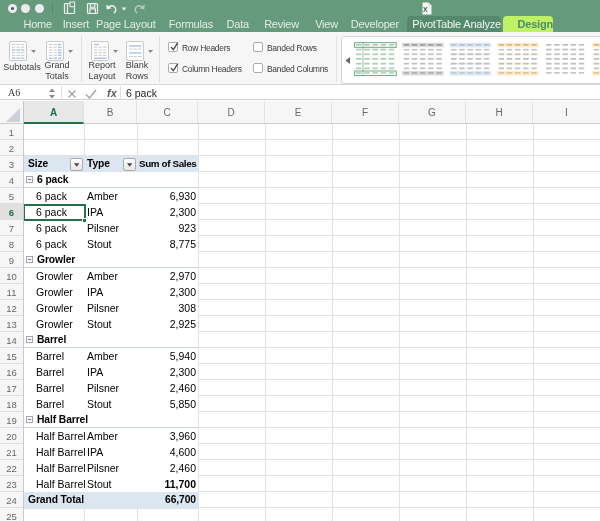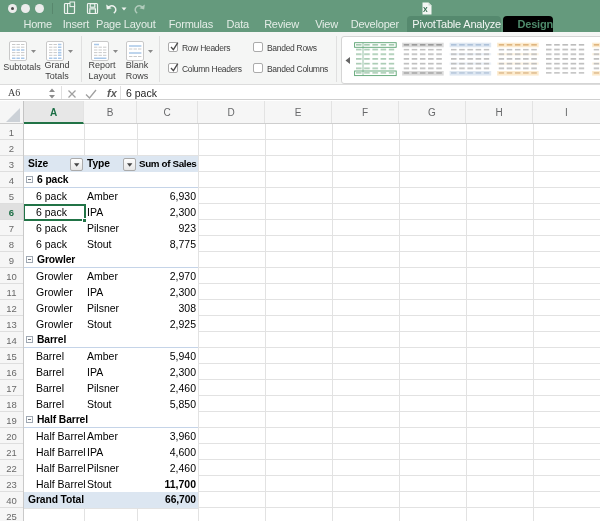--- a/index.html
+++ b/index.html
@@ -5,21 +5,21 @@
 html,body{margin:0;padding:0;}
 *{box-sizing:border-box;}
 #app{position:relative;width:600px;height:521px;overflow:hidden;background:#fff;
   font-family:"Liberation Sans",sans-serif;-webkit-font-smoothing:antialiased;}
 .abs{position:absolute;}
 
 #topbar{position:absolute;left:0;top:0;width:600px;height:32px;background:#659a7d;}
 .light{position:absolute;top:3.5px;width:9px;height:9px;border-radius:50%;background:#ececec;}
 .tab{position:absolute;top:16px;height:16px;line-height:16px;font-size:11px;letter-spacing:-0.2px;color:#e4ede7;text-align:right;white-space:nowrap;}
 #tab-analyze{background:#55896e;border-radius:4px 4px 0 0;color:#f2f6f3;}
-#tab-design{background:#000000;border-radius:4px 4px 0 0;color:#4e8a6b;font-weight:bold;}
+#tab-design{background:#bef264;border-radius:4px 4px 0 0;color:#4e8a6b;font-weight:bold;}
 #title{position:absolute;left:435px;top:2px;height:13px;line-height:14px;font-size:9.5px;font-weight:bold;color:#f3f6f3;letter-spacing:-0.6px;white-space:nowrap;}
 
 #ribbon{position:absolute;left:0;top:32px;width:600px;height:53px;background:#f5f6f5;border-bottom:1px solid #dcdcdc;}
 .rlabel{position:absolute;font-size:9px;color:#3e3e3e;text-align:center;line-height:10.5px;white-space:nowrap;}
 .rsep{position:absolute;top:4px;height:46px;width:1px;background:#e0e0e0;}
 .cb{position:absolute;width:10px;height:10px;background:#fff;border:1px solid #ababab;border-radius:2px;}
 .cblabel{position:absolute;font-size:8.5px;letter-spacing:-0.3px;color:#3c3c3c;line-height:10px;white-space:nowrap;text-align:right;}
 
 #gallery{position:absolute;left:341px;top:4px;width:263px;height:48px;background:#fff;border:1px solid #d5d5d5;border-radius:3px;overflow:hidden;}
 
@@ -390,17 +390,17 @@
       <div class="rh" style="top: 208px;">14</div>
       <div class="rh" style="top: 224px;">15</div>
       <div class="rh" style="top: 240px;">16</div>
       <div class="rh" style="top: 256px;">17</div>
       <div class="rh" style="top: 272px;">18</div>
       <div class="rh" style="top: 288px;">19</div>
       <div class="rh" style="top: 304px;">20</div>
       <div class="rh" style="top: 320px;">21</div>
       <div class="rh" style="top: 336px;">22</div>
       <div class="rh" style="top: 352px;">23</div>
-      <div class="rh" style="top: 368px;">40</div>
+      <div class="rh" style="top: 368px;">24</div>
       <div class="rh" style="top: 384px;">25</div>
     </div>
 
 </div>
 
 </body></html>

